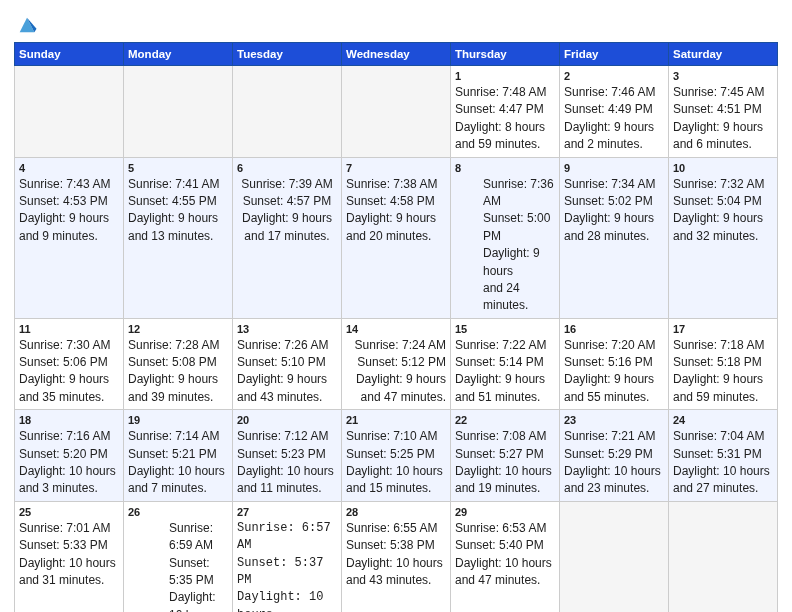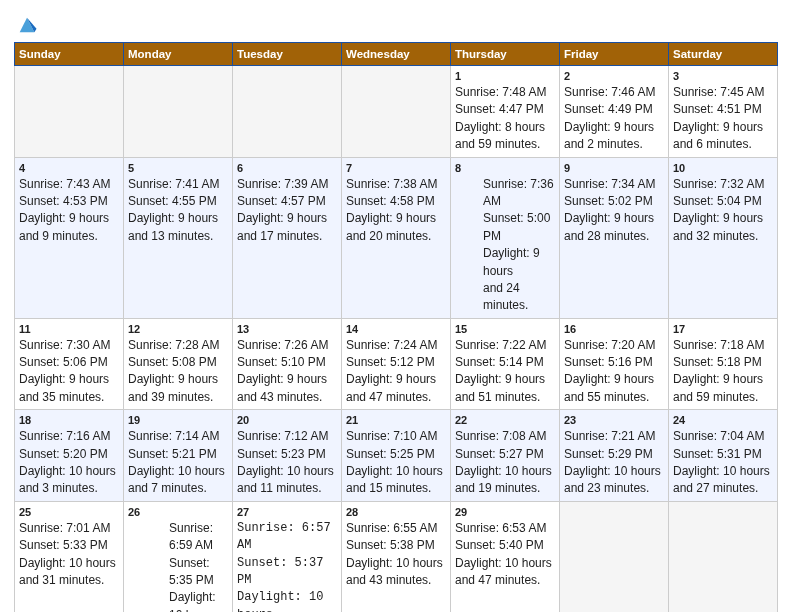--- a/index.html
+++ b/index.html
@@ -55,21 +55,21 @@
       font-size: 15px;
       color: #444;
       font-weight: normal;
     }
     table {
       width: 100%;
       border-collapse: collapse;
       table-layout: fixed;
     }
     th {
-      background-color: #a16207;
+      background-color: #1d4ed8;
       color: #fff;
       font-size: 11.5px;
       font-weight: bold;
       padding: 5px 4px;
       text-align: left;
       border: 1px solid #1a4fa0;
     }
     td {
       border: 1px solid #ccc;
       vertical-align: top;
@@ -171,21 +171,21 @@
           </td>
           <td>
             <span class="day-number">5</span>
             <div class="day-info" style="white-space: pre-line;">Sunrise: 7:41 AM
 Sunset: 4:55 PM
 Daylight: 9 hours
 and 13 minutes.</div>
           </td>
           <td>
             <span class="day-number">6</span>
-            <div class="day-info" style="white-space: pre-line;">Sunrise: 7:39 AM
+            <div class="day-info" style="white-space: pre-line; text-align: center;">Sunrise: 7:39 AM
 Sunset: 4:57 PM
 Daylight: 9 hours
 and 17 minutes.</div>
           </td>
           <td>
             <span class="day-number">7</span>
             <div class="day-info" style="white-space: pre-line;">Sunrise: 7:38 AM
 Sunset: 4:58 PM
 Daylight: 9 hours
 and 20 minutes.</div>
@@ -229,21 +229,21 @@
           </td>
           <td>
             <span class="day-number">13</span>
             <div class="day-info" style="white-space: pre-line;">Sunrise: 7:26 AM
 Sunset: 5:10 PM
 Daylight: 9 hours
 and 43 minutes.</div>
           </td>
           <td>
             <span class="day-number">14</span>
-            <div class="day-info" style="white-space: pre-line;">Sunrise: 7:24 AM
+            <div class="day-info" style="white-space: pre-line; text-align: right;">Sunrise: 7:24 AM
 Sunset: 5:12 PM
 Daylight: 9 hours
 and 47 minutes.</div>
           </td>
           <td>
             <span class="day-number">15</span>
             <div class="day-info" style="white-space: pre-line;">Sunrise: 7:22 AM
 Sunset: 5:14 PM
 Daylight: 9 hours
 and 51 minutes.</div>

